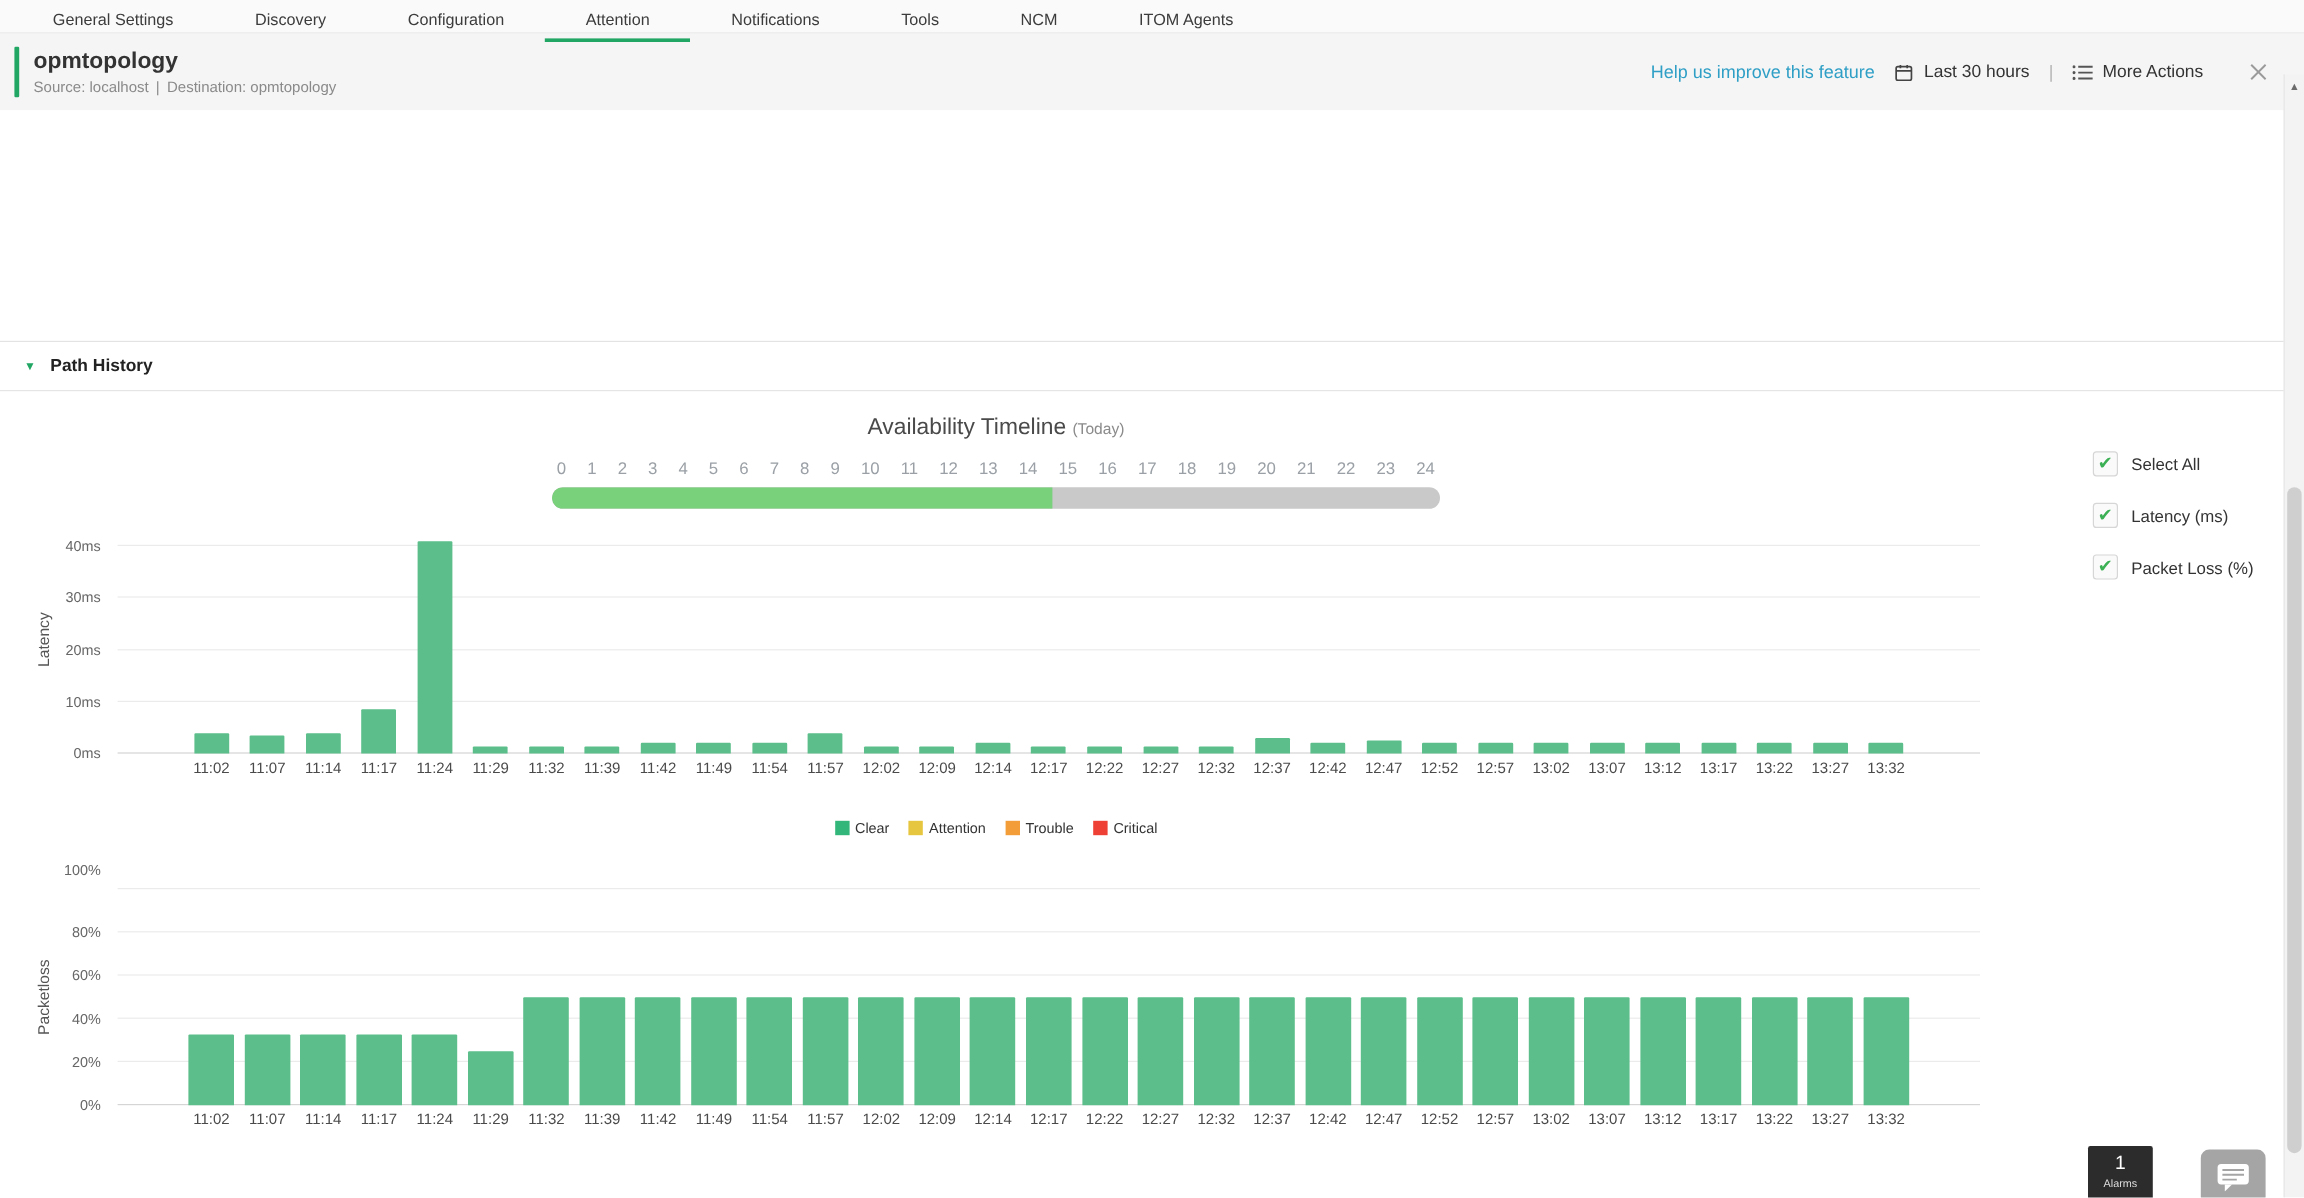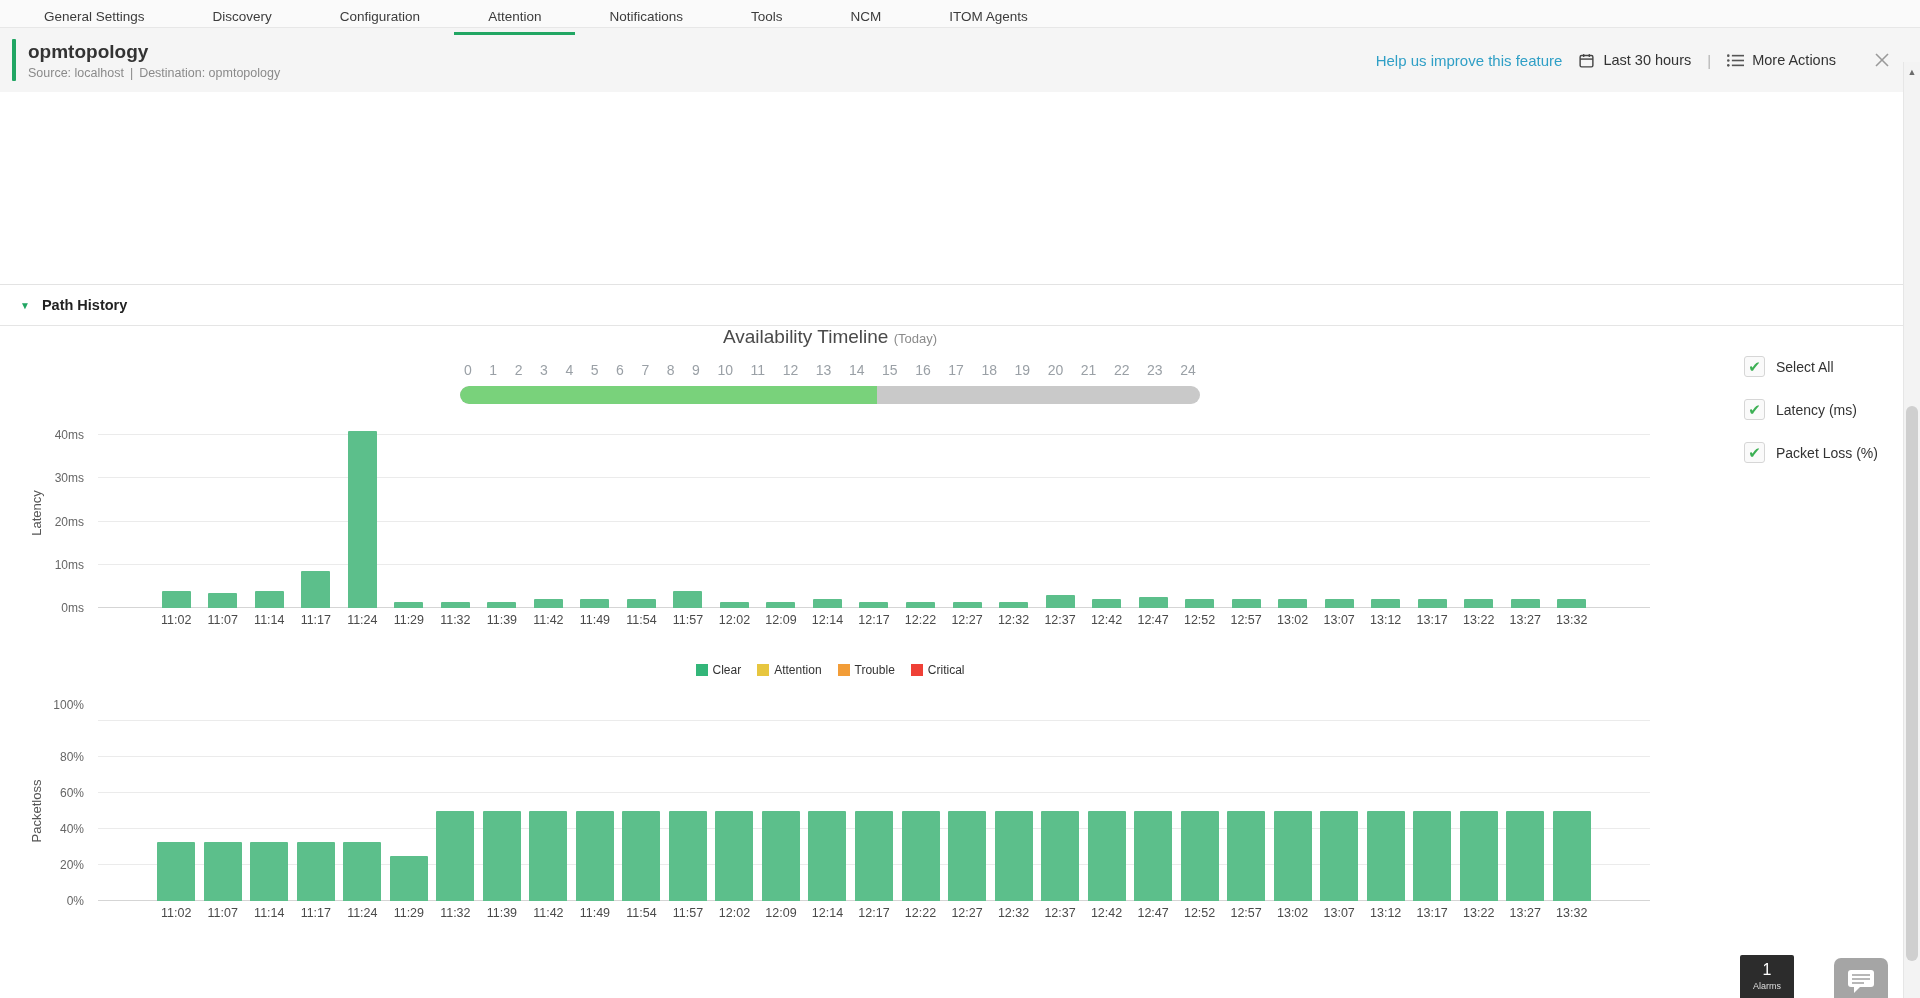--- a/index.html
+++ b/index.html
@@ -28,21 +28,21 @@
   
   .spacer { height:192px; background:#fff; }
   .ph-header { height:42px; border-top:1px solid #e3e3e3; border-bottom:1px solid #e5e5e5;
                display:flex; align-items:center; padding-left:20px; gap:12px; background:#fff; }
   .ph-caret { font-size:10px; cursor:pointer; }
   .ph-title { font-size:14.5px; font-weight:bold; color:#222; }
   .ph-body { position:relative; }
   .charts-col { width:1660px; }
 
   
-  .tl-title { text-align:center; font-size:19px; color:#4a4a4a; }
+  .tl-title { text-align:center; margin-top:20px; font-size:19px; color:#4a4a4a; }
   .tl-title .sub { font-size:13px; color:#8b8b8b; font-weight:normal; }
   .hours { width:732px; margin:14px auto 8px; display:flex; justify-content:space-between;
            font-size:14px; color:#9aa0a6; }
   .progress { width:740px; height:18px; margin:0 auto; border-radius:9px; overflow:hidden; }
   .progress-fill { height:100%; border-radius:9px 0 0 9px; }
   .legend1 { display:flex; justify-content:center; gap:28px; margin-top:18px; }
   .legend1 .item { display:flex; align-items:center; gap:7px; font-size:13.5px; color:#9b9b9b; }
   .dot { width:9px; height:9px; border-radius:50%; display:inline-block; }
 
   

